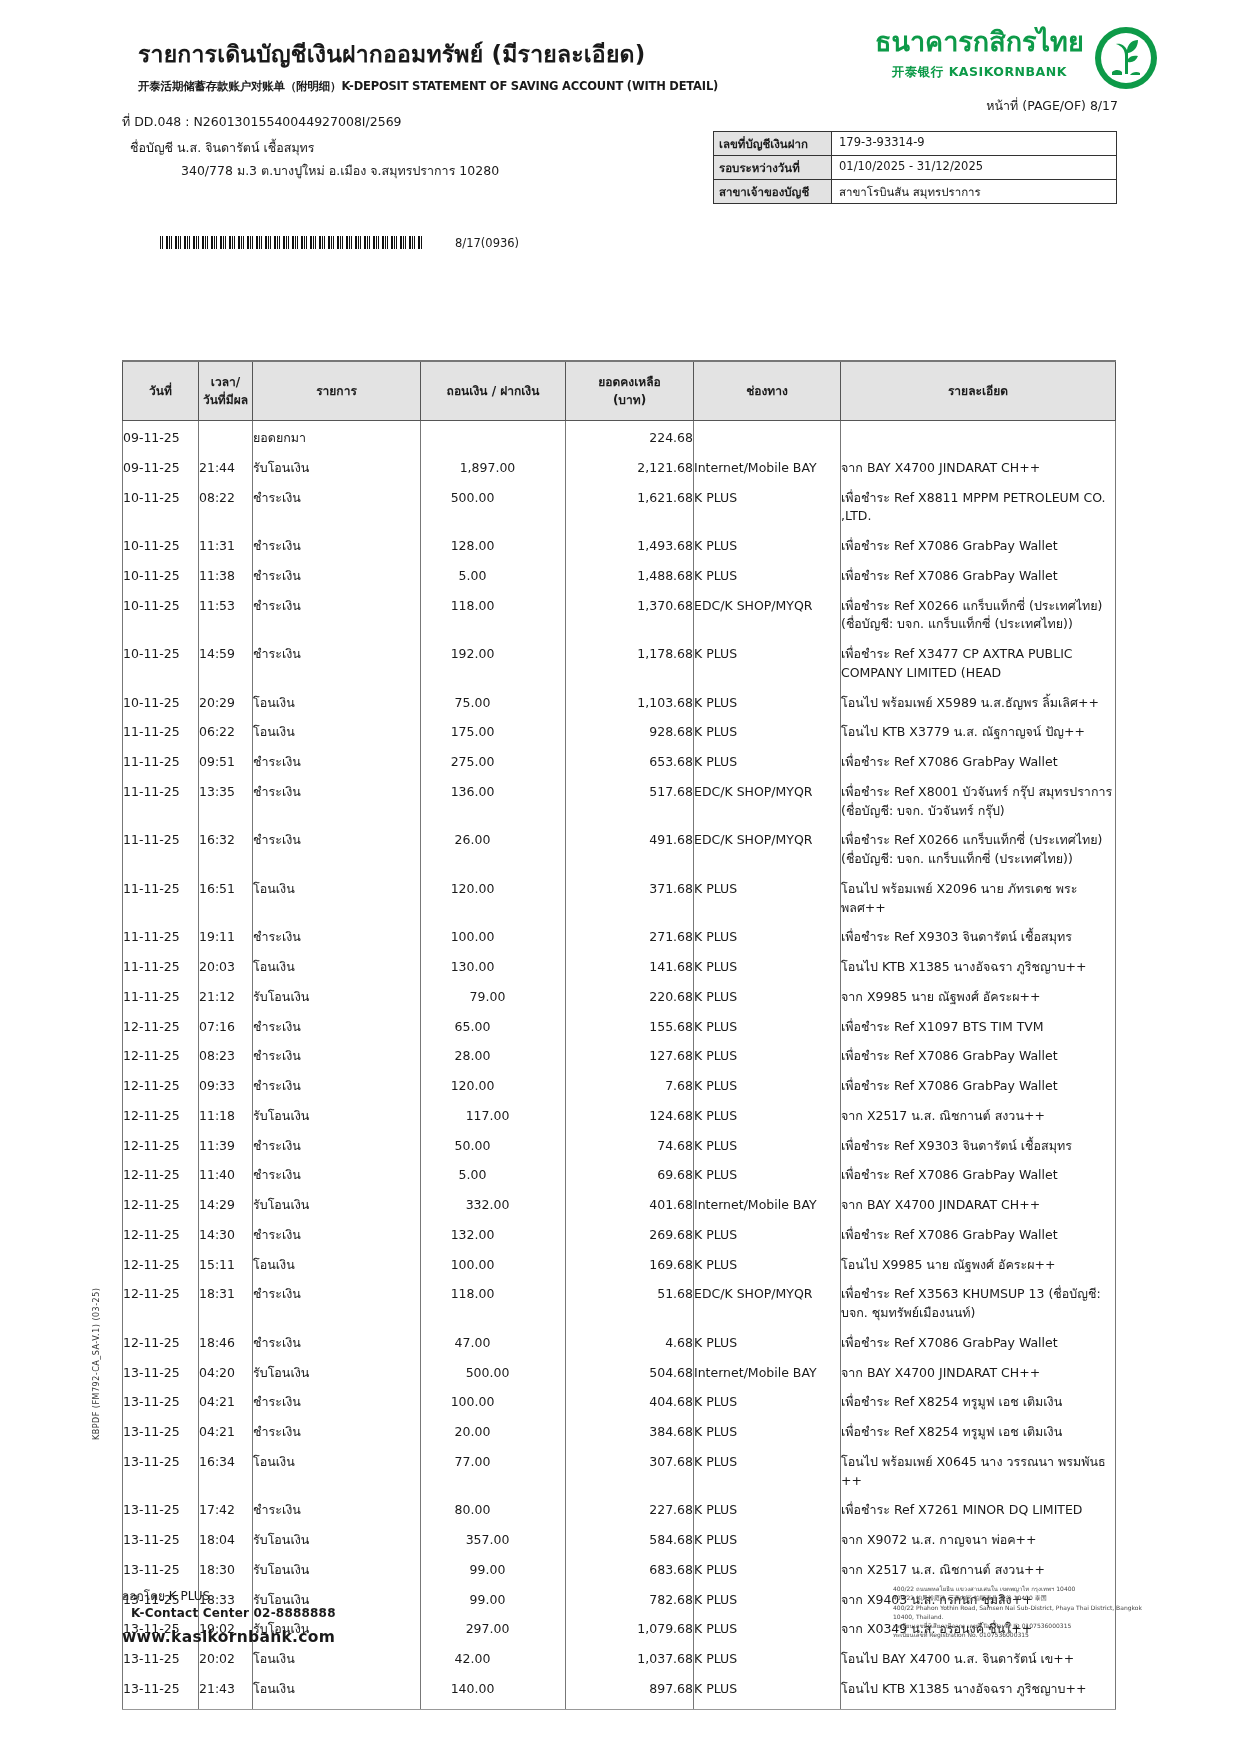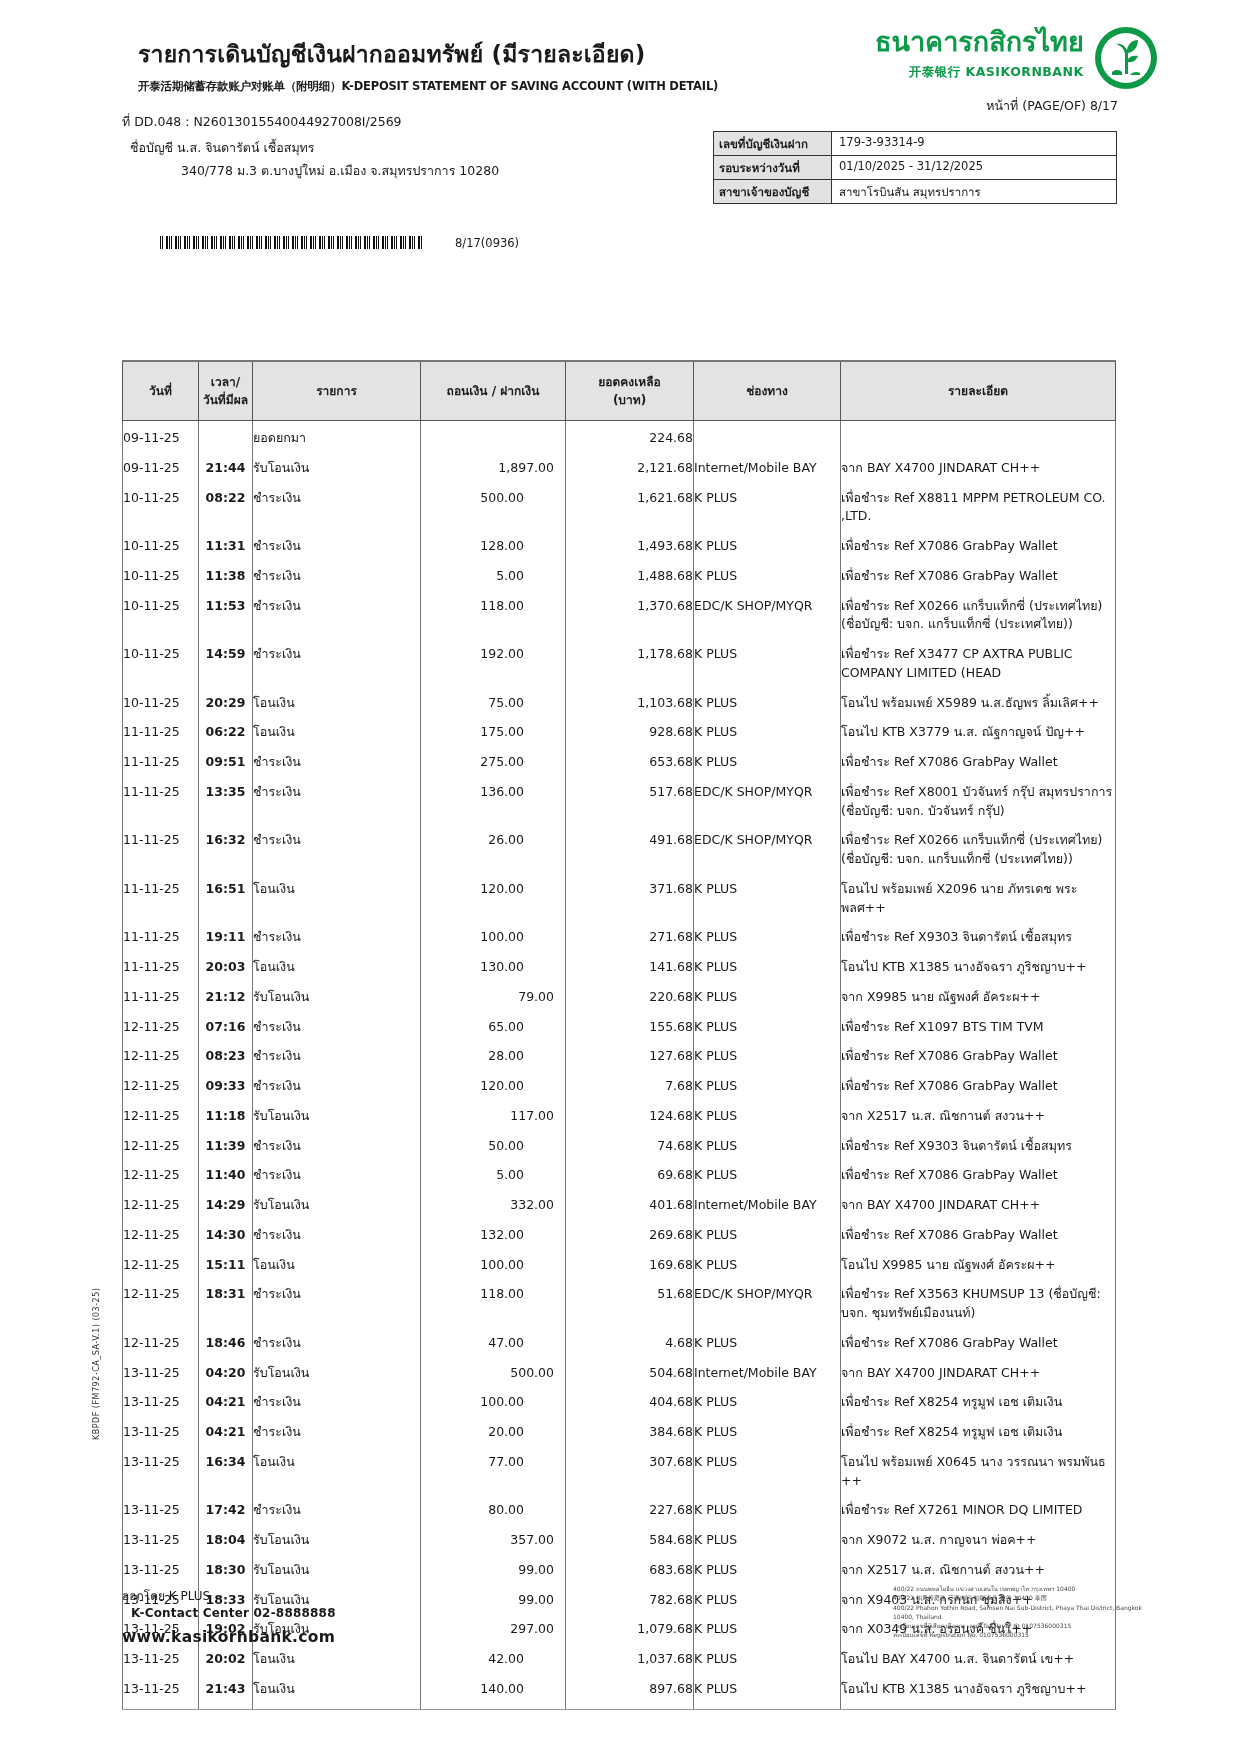--- a/index.html
+++ b/index.html
@@ -5,21 +5,21 @@
   html,body{margin:0;padding:0;background:#888;}
   .page{
     position:relative;width:1239px;height:1754px;background:#fff;margin:0 auto;
     font-family:"DejaVu Sans","Liberation Sans",sans-serif;color:#1a1a1a;overflow:hidden;
   }
   
   .title-block{position:absolute;left:138px;top:36px;width:640px;}
   .title-th{font-size:23px;font-weight:bold;letter-spacing:0.2px;}
   .title-sub{font-size:11.5px;font-weight:bold;margin-top:7px;letter-spacing:-0.2px;}
   .brand{position:absolute;left:875px;top:28px;display:flex;align-items:flex-start;gap:10px;}
-  .brand-text{text-align:right;}
+  .brand-text{text-align:center;}
   .brand-th{font-size:27px;font-weight:bold;color:#0d9a48;line-height:1.05;}
   .brand-sub{font-size:12.5px;font-weight:bold;color:#0d9a48;margin-top:8px;letter-spacing:0.5px;}
   .brand-logo{width:64px;height:64px;margin-top:-2px;}
   .page-of{position:absolute;left:860px;top:96px;width:258px;text-align:right;font-size:12.5px;}
   .doc-no{position:absolute;left:122px;top:112px;font-size:12.5px;}
   .acct-line{position:absolute;left:130px;top:138px;font-size:12.5px;}
   .acct-addr{position:absolute;left:181px;top:161px;font-size:12.5px;}
   
   .info-box{position:absolute;left:713px;top:131px;width:402px;border:1px solid #333;border-bottom:none;font-size:11.5px;}
   .info-row{display:flex;border-bottom:1px solid #333;min-height:23px;}
@@ -40,23 +40,23 @@
   table.txn td{
     border-left:1px solid #777;border-right:1px solid #777;
     vertical-align:top;padding:4px 0 7px 0;line-height:1.5;
     overflow:hidden;word-wrap:break-word;
   }
   table.txn tbody tr:first-child td{padding-top:8px;}
   table.txn tbody tr:last-child td{border-bottom:1px solid #999;padding-bottom:10px;}
   .c-date{width:76px;}  .c-time{width:54px;} .c-item{width:168px;}
   .c-amt{width:145px;}  .c-bal{width:128px;} .c-chan{width:147px;} .c-det{width:275px;}
   td.td-date{padding-left:5px;margin-left:44px;}
-  td.td-time{text-align:center;padding-right:7px;font-weight:bold;}
+  td.td-time{text-align:left;padding-right:7px;}
   td.td-item{padding-left:6px;}
-  td.td-amt{text-align:right;}
+  td.td-amt{text-align:center;}
   td.td-amt.amt-w{padding-right:41px;}
   td.td-amt.amt-d{padding-right:11px;}
   td.td-bal{text-align:right;padding-right:13px;}
   td.td-chan{padding-left:6px;}
   td.td-det{padding-left:8px;padding-right:4px;}
   
   .vtext{position:absolute;left:92px;top:1440px;transform:rotate(-90deg);transform-origin:left top;
     font-size:8px;color:#333;letter-spacing:0.5px;white-space:nowrap;}
   
   .footer-left{position:absolute;left:122px;top:1588px;font-size:12px;line-height:1.45;}

